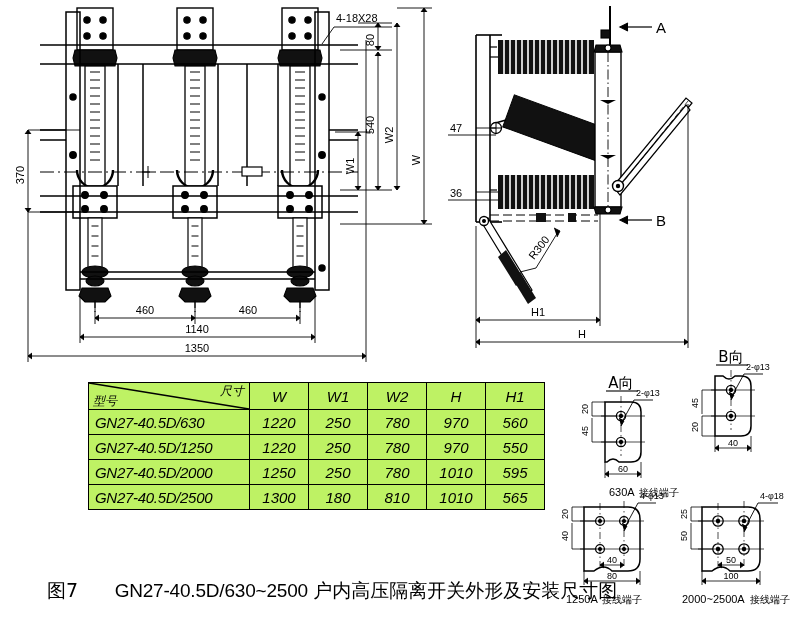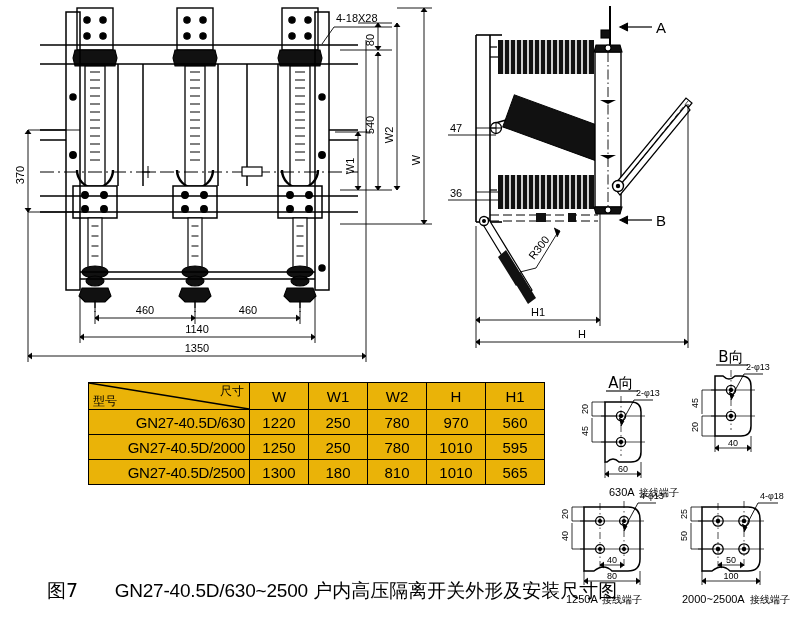--- a/index.html
+++ b/index.html
@@ -7,25 +7,25 @@
        font-family:"Liberation Sans","DejaVu Sans",sans-serif;color:#000;}
   .dwg{position:absolute;}
   svg{display:block;overflow:visible;}
   text{font-family:"Liberation Sans","DejaVu Sans",sans-serif;fill:#000;}
   .dim{font-size:11px;}
   .dimS{font-size:9px;}
   .lbl{font-size:15px;}
   .cn{font-family:"DejaVu Sans",sans-serif;}
   
   #spec-table{position:absolute;left:88px;top:382px;border-collapse:collapse;
-              background:#eab308;}
+              background:#bef264;font-style:italic;}
   #spec-table td,#spec-table th{border:1.6px solid #000;height:24px;
       font-size:15px;text-align:center;font-weight:normal;padding:0 4px;
       font-family:"Liberation Sans",sans-serif;}
-  #spec-table td.model{width:150px;text-align:right;padding-left:6px;letter-spacing:-.3px;}
+  #spec-table td.model{width:150px;text-align:left;padding-left:6px;letter-spacing:-.3px;}
   #spec-table td.num{width:50px;}
   #spec-table th.corner{width:150px;padding:0;position:relative;height:26px;}
   .corner-inner{position:relative;width:100%;height:100%;}
   .corner-inner .c1{position:absolute;left:4px;bottom:-1px;font-size:12px;}
   .corner-inner .c2{position:absolute;right:5px;top:0px;font-size:12px;}
   .corner-inner .slash{position:absolute;left:0;top:0;width:100%;height:100%;}
   
   #caption{position:absolute;left:47px;top:578px;font-size:19px;white-space:nowrap;}
   #caption .fig{font-family:"DejaVu Sans",sans-serif;}
   #caption .code{font-family:"Liberation Sans",sans-serif;letter-spacing:-.2px;}
@@ -700,20 +700,28 @@
   <tbody>
     <tr>
       <td class="model">GN27-40.5D/630</td>
       <td class="num">1220</td>
       <td class="num">250</td>
       <td class="num">780</td>
       <td class="num">970</td>
       <td class="num">560</td>
     </tr>
     <tr>
+      <td class="model">GN27-40.5D/1250</td>
+      <td class="num">1220</td>
+      <td class="num">250</td>
+      <td class="num">780</td>
+      <td class="num">970</td>
+      <td class="num">550</td>
+    </tr>
+    <tr>
       <td class="model">GN27-40.5D/2000</td>
       <td class="num">1250</td>
       <td class="num">250</td>
       <td class="num">780</td>
       <td class="num">1010</td>
       <td class="num">595</td>
     </tr>
     <tr>
       <td class="model">GN27-40.5D/2500</td>
       <td class="num">1300</td>

